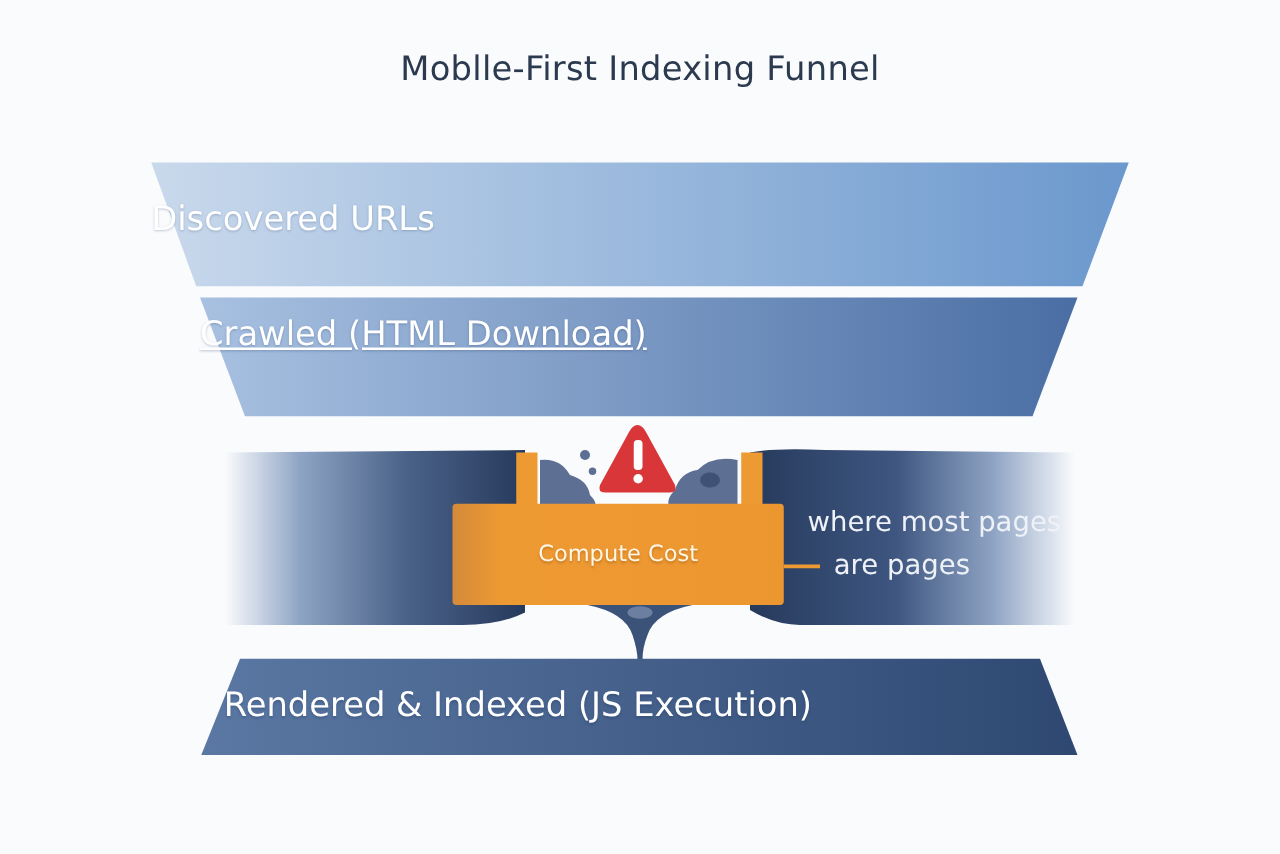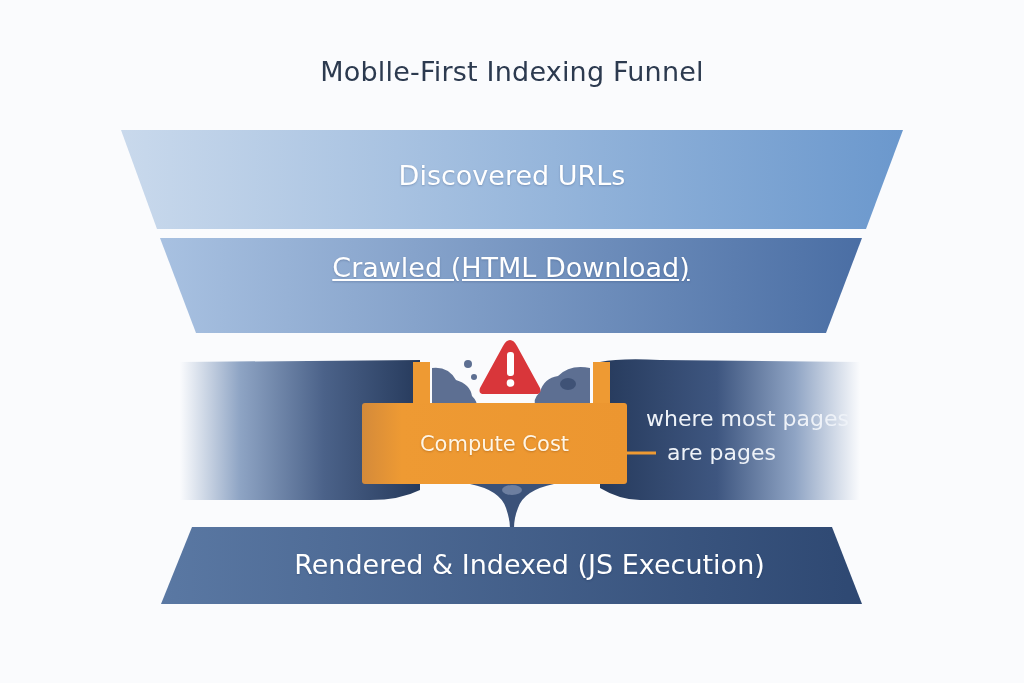--- a/index.html
+++ b/index.html
@@ -3,34 +3,34 @@
 <meta charset="utf-8">
 <style>
   html, body { margin: 0; padding: 0; }
   body {
     width: 1024px; height: 683px; overflow: hidden;
     background: #fafbfd;
     font-family: "DejaVu Sans", "Liberation Sans", sans-serif;
     position: relative;
   }
   .title {
-    position: absolute; left: 0; top: 56px; width: 1024px;
+    position: absolute; left: 0; top: 40px; width: 1024px;
     text-align: center; font-size: 27px; color: #2c3a4f;
     letter-spacing: 0.2px;
   }
   svg.stage { position: absolute; left: 0; top: 0; }
   .label {
-    position: absolute; color: #ffffff; text-align: center;
+    position: absolute; color: #ffffff; 
     font-size: 27px; white-space: nowrap;
     text-shadow: 0 1px 2px rgba(20,40,80,0.25);
   }
   .box-text {
     position: absolute; left: 362px; top: 403px; width: 265px; height: 81px;
     display: flex; flex-direction: column; justify-content: center; align-items: center;
-    color: #fff6e6; font-size: 21px; line-height: 32px;
+    color: #fff6e6; font-size: 18px; line-height: 32px;
     text-shadow: 0 1px 2px rgba(120,60,0,0.35);
   }
   .note {
     position: absolute; color: #eef2f8; font-size: 22px; line-height: 34px;
     white-space: nowrap;
   }
 </style>
 </head>
 <body>
 

